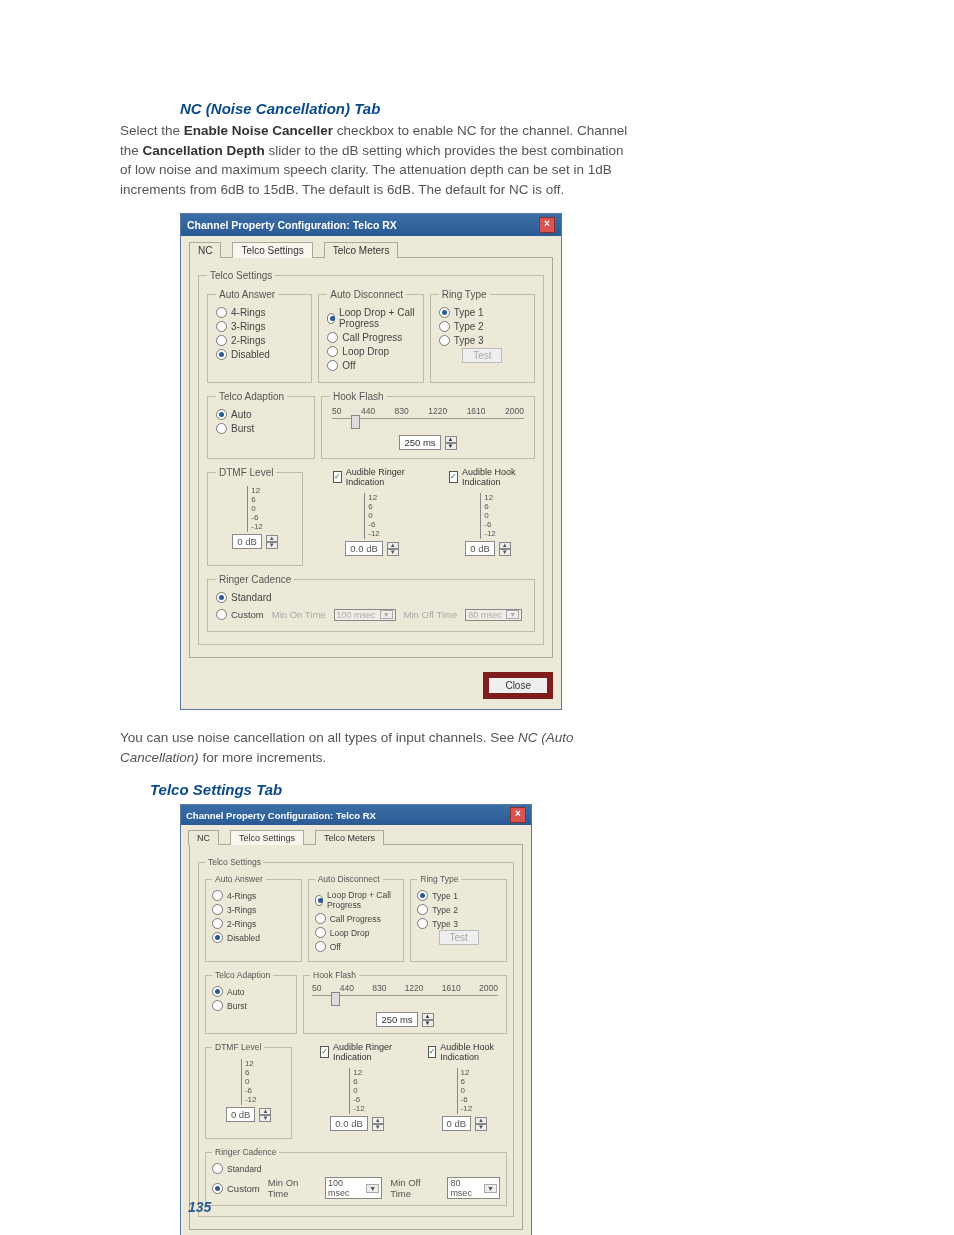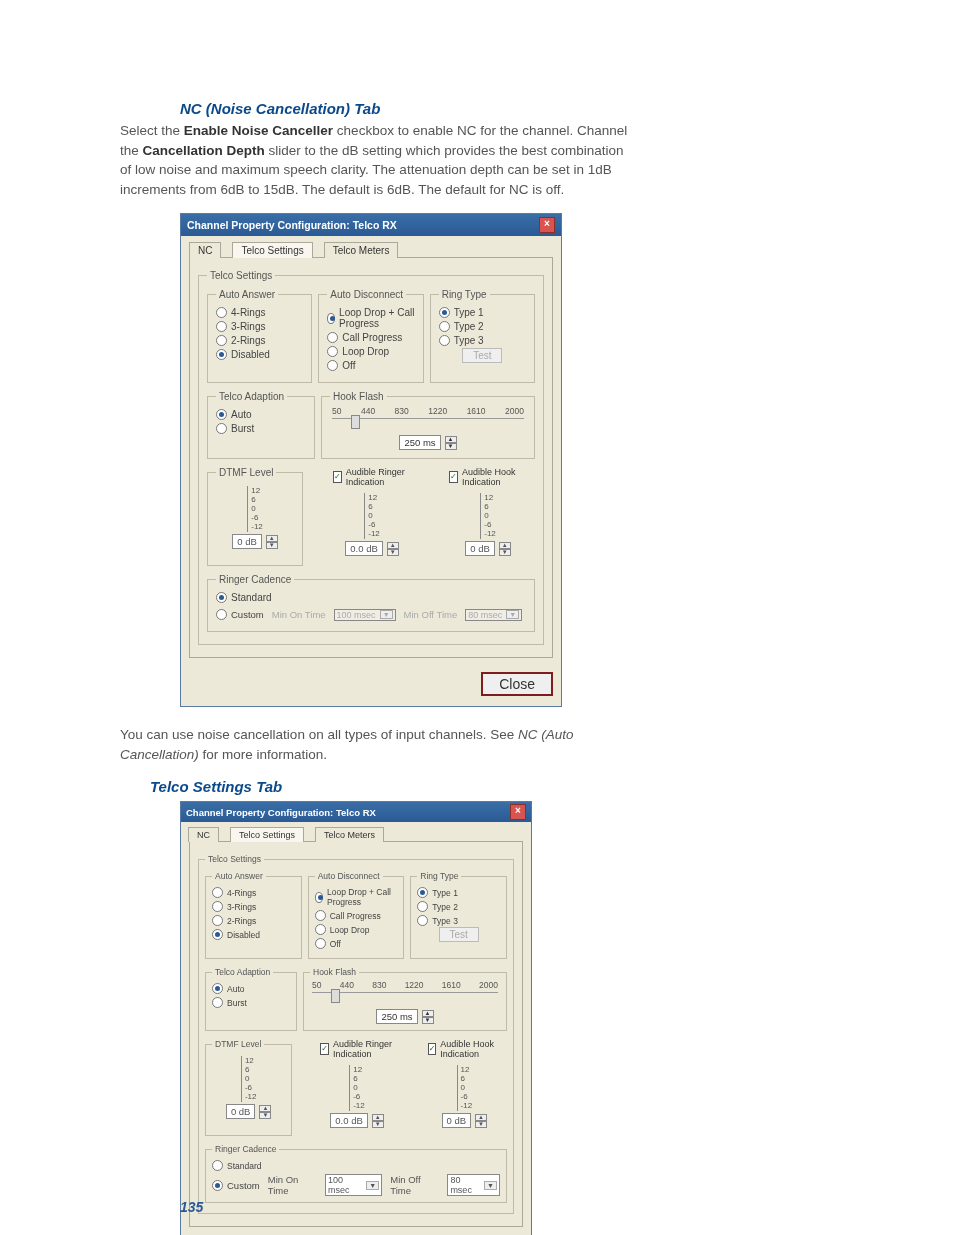--- a/index.html
+++ b/index.html
@@ -243,30 +243,30 @@
     border: 1px solid #aaa;
     background: #eee;
     font-size: 7px;
     padding: 0 2px;
   }
   .dialog-footer {
     padding: 6px 8px 10px 8px;
     text-align: right;
   }
   .close-btn {
-    border: 2px solid #7f1d1d;
+    border: 6px solid #7f1d1d;
     background: #efefef;
     padding: 2px 16px;
-    font-size: 14px;
+    font-size: 10px;
     display: inline-block;
   }
   .page-number {
     position: absolute;
     bottom: 20px;
-    left: 180px;
+    left: 188px;
     font-weight: bold;
     font-style: italic;
     color: #2a5a95;
     font-size: 14px;
   }
 </style>
 </head>
 <body>
 
 <div class="page">
@@ -474,21 +474,21 @@
         </fieldset>
 
       </fieldset>
     </div>
     <div class="dialog-footer">
       <span class="close-btn">Close</span>
     </div>
   </div>
 
   <p class="body-text">
-    <span>You can use noise cancellation on all types of input channels. See </span><i>NC (Auto Cancellation)</i><span> for more information.</span>
+    <span>You can use noise cancellation on all types of input channels. See </span><i>NC (Auto Cancellation)</i><span> for more increments.</span>
   </p>
 
   <div class="section-heading" style="margin-left:30px;">Telco Settings Tab</div>
 
   <div class="dialog small">
     <div class="titlebar">
       <span>Channel Property Configuration: Telco RX</span>
       <span class="close-x">×</span>
     </div>
     <div class="tabs-row">

